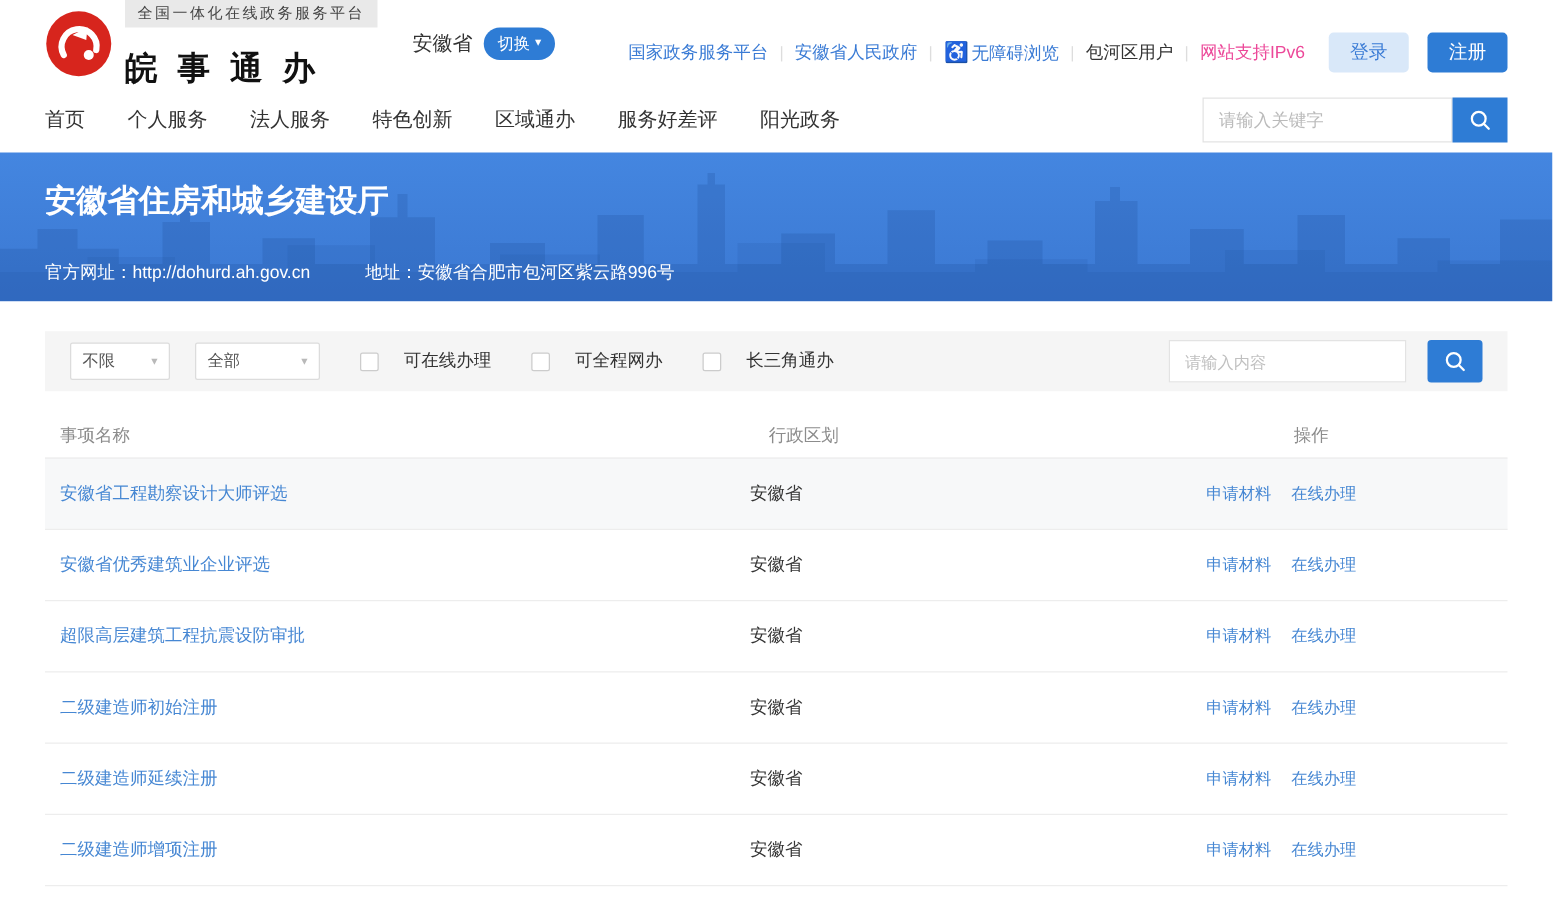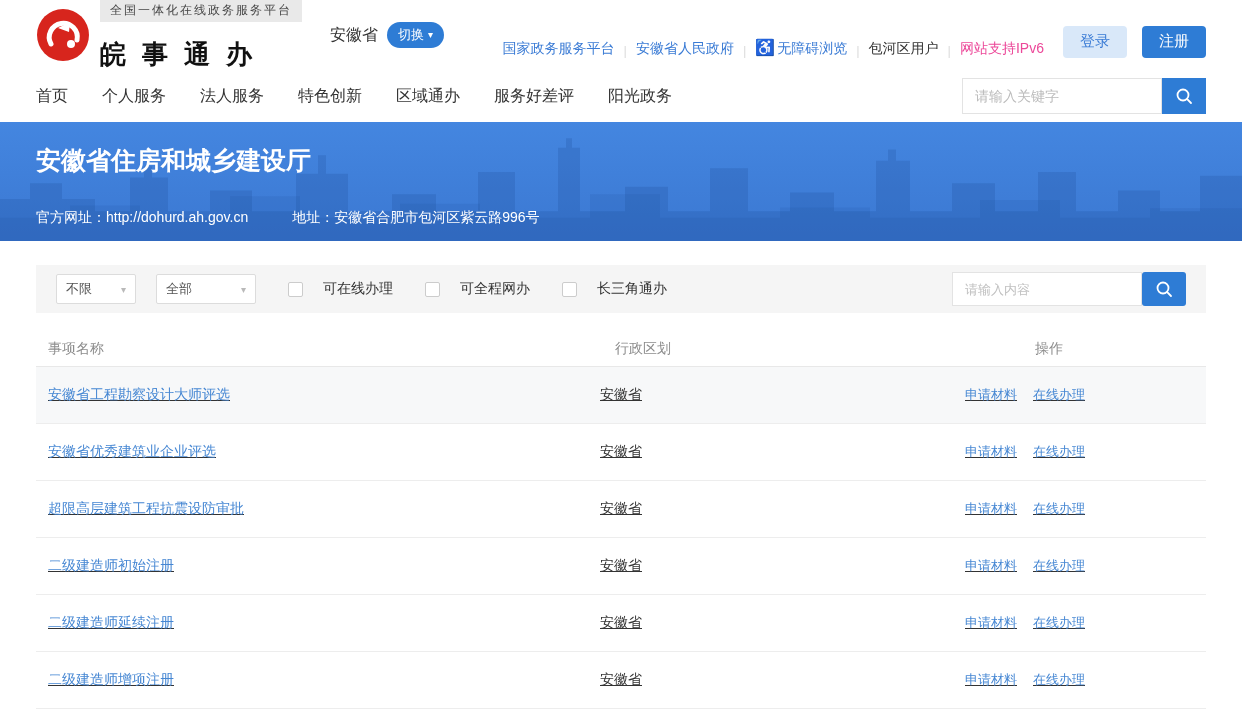--- a/index.html
+++ b/index.html
@@ -13,21 +13,21 @@
   .top-header { height: 70px; display: flex; align-items: center; padding: 0 36px; background: #fff; }
   .logo-wrap { width: 54px; height: 54px; flex: 0 0 auto; }
   .logo-wrap svg { display: block; }
   .brand { margin-left: 10px; display: flex; flex-direction: column; gap: 12px; }
   .platform-banner { background: #e9e9e9; color: #444; font-size: 12px; padding: 3px 10px; letter-spacing: 2px; align-self: flex-start; white-space: nowrap; }
   .site-name { font-size: 26px; font-weight: bold; color: #111; letter-spacing: 16px; margin-top: 3px; white-space: nowrap; }
   .region-switch { display: flex; align-items: center; margin-left: 28px; gap: 9px; }
   .region-label { font-size: 16px; color: #333; white-space: nowrap; }
   .switch-btn { background: #2e7cd5; color: #fff; border: none; border-radius: 13px; height: 26px; padding: 0 11px; font-size: 13px; display: flex; align-items: center; gap: 4px; }
   .switch-btn .chev { font-size: 10px; line-height: 1; }
-  .header-right { margin-left: auto; display: flex; align-items: flex-end; gap: 9px; font-size: 14px; white-space: nowrap; margin-top: 13px; }
+  .header-right { margin-left: auto; display: flex; align-items: center; gap: 9px; font-size: 14px; white-space: nowrap; margin-top: 13px; }
   .hlink-blue { color: #3a7bd5; }
   .hlink-dark { color: #333; }
   .hlink-gray { color: #ec4899; }
   .divider { color: #ddd; font-size: 13px; }
   .access-icon { color: #3a7bd5; font-size: 16px; margin-right: 2px; }
   .login-btn { background: #d9e8f9; color: #3a7bd5; border: none; border-radius: 4px; height: 32px; padding: 0 17px; font-size: 15px; margin-left: 10px; }
   .register-btn { background: #2e7cd5; color: #ffffff; border: none; border-radius: 4px; height: 32px; padding: 0 17px; font-size: 15px; margin-left: 6px; }
 
   
   .nav-bar { height: 52px; display: flex; align-items: center; padding: 0 36px; gap: 34px; background: #fff; }
@@ -43,34 +43,34 @@
   .hero-info { position: relative; z-index: 2; margin-top: 32px; color: #fff; font-size: 14px; display: flex; gap: 44px; }
   .skyline { position: absolute; left: 0; bottom: 0; width: 100%; height: 112px; z-index: 1; }
 
   
   .filter-section { margin: 24px 36px 0; background: #f5f5f5; height: 48px; display: flex; align-items: center; padding: 0 20px; }
   .dropdown { width: 80px; height: 30px; background: #fff; border: 1px solid #dcdcdc; border-radius: 2px; display: flex; align-items: center; justify-content: space-between; padding: 0 9px; font-size: 13px; color: #555; cursor: pointer; }
   .dropdown.wide { width: 100px; margin-left: 20px; }
   .dd-chev { color: #b9b9b9; font-size: 10px; }
   .checkbox-group { display: flex; align-items: center; gap: 20px; font-size: 14px; color: #333; margin-left: 32px; cursor: pointer; }
   .checkbox { width: 15px; height: 15px; background: #fff; border: 1px solid #ccc; border-radius: 2px; flex: 0 0 auto; }
-  .filter-search { margin-left: auto; display: flex; height: 34px; }
+  .filter-search { margin-left: auto; display: flex; height: 34px; gap: 17px; }
   .filter-search input { width: 190px; height: 34px; border: 1px solid #e3e3e3; background: #fff; padding: 0 12px; font-size: 13px; outline: none; color: #333; }
   .filter-search input::placeholder { color: #c0c0c0; }
   .filter-search .search-btn { height: 34px; border-radius: 3px; }
 
   
   .table { margin: 18px 36px 0; }
   .t-grid { display: grid; grid-template-columns: 552px 365px 1fr; align-items: center; }
   .table-header { height: 36px; border-bottom: 1px solid #e8e8e8; color: #8c8c8c; font-size: 14px; gap: 15px; }
   .table-header .cell { padding-left: 12px; }
   .table-header .cell.actions-head { padding-left: 52px; }
   .table-row { height: 57px; border-bottom: 1px solid #ededed; font-size: 14px; }
   .table-row.highlighted { background: #f7f8f9; }
-  .table-row .cell { padding-left: 12px; text-decoration: underline; }
+  .table-row .cell { padding-left: 12px; }
   .name-link { color: #4687d3; font-size: 14px; }
   .region-cell { color: #333; }
   .actions-cell { display: flex; gap: 16px; font-size: 13px; }
   .action-link { color: #4687d3; white-space: nowrap; }
 </style>
 </head>
 <body>
 
 <header class="top-header">
   <div class="logo-wrap">

